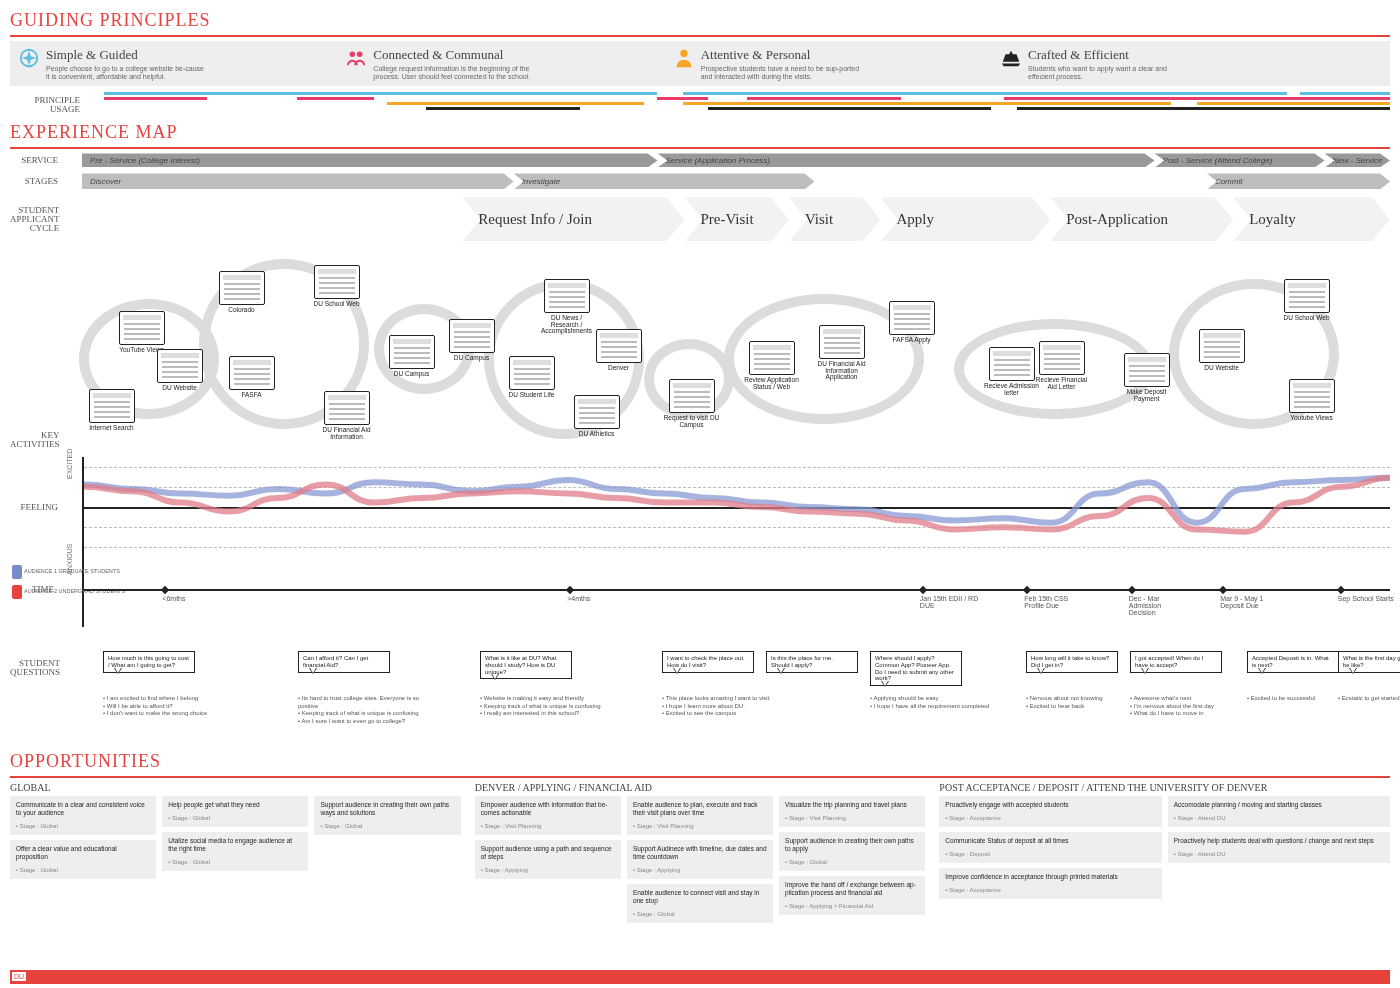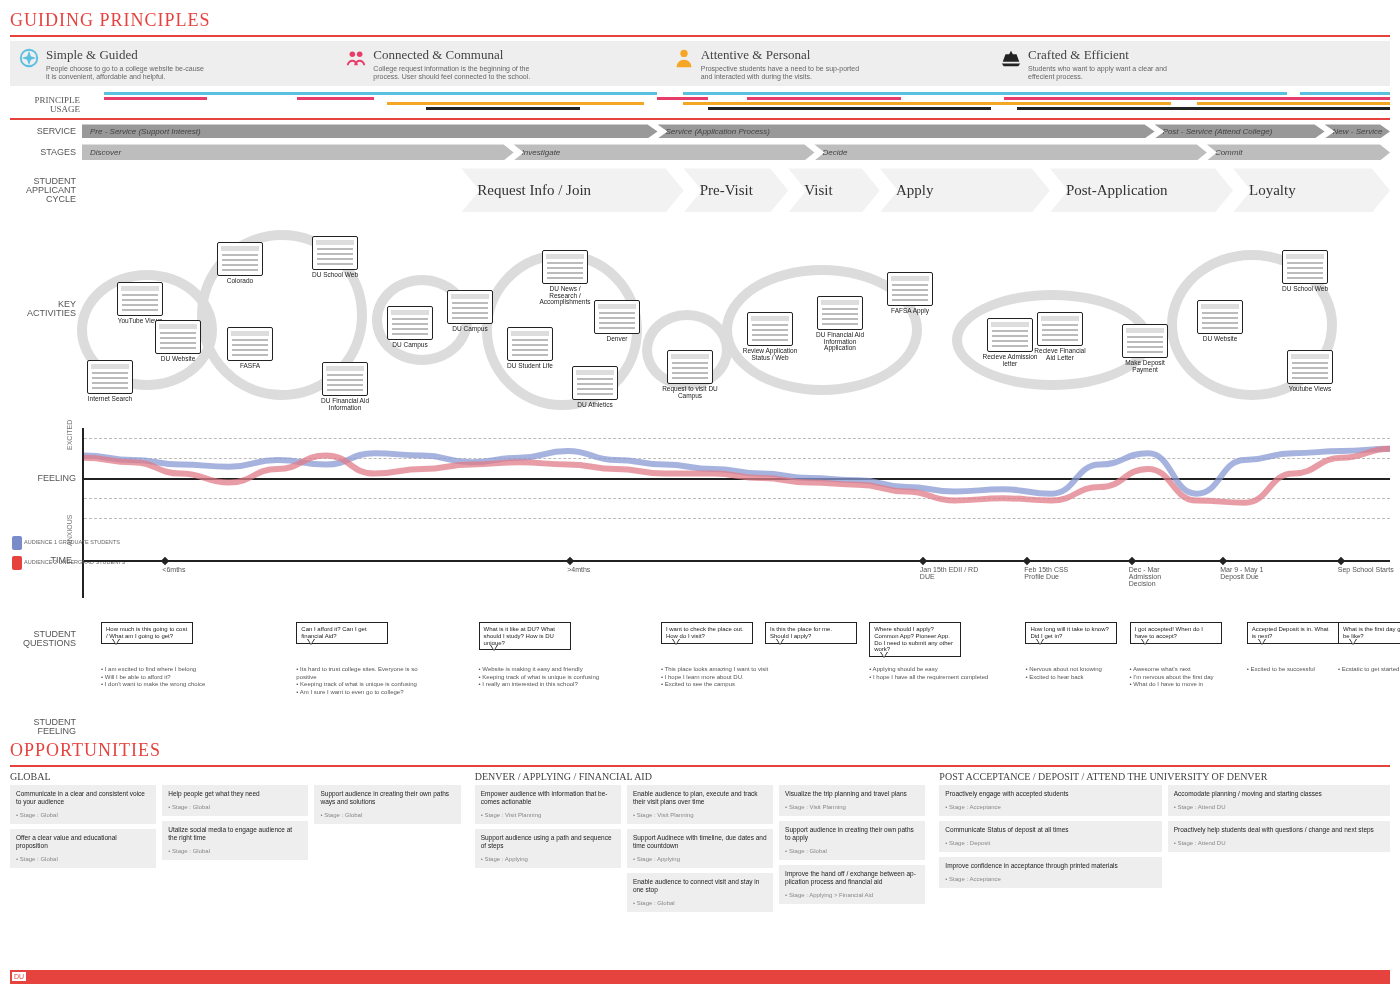--- a/index.html
+++ b/index.html
@@ -17,21 +17,21 @@
 .p-icon{width:22px;height:22px;flex:0 0 22px;display:flex;align-items:center;justify-content:center}
 
 .usage-label{font-family:Georgia,serif;font-size:9px;color:#555;text-align:right;width:70px;line-height:1}
 .usage-row{display:flex;gap:24px;align-items:center;margin-top:6px}
 .usage-bars{position:relative;flex:1;height:26px}
 .bar{position:absolute;height:3px}
 .c-blue{background:#5bbfe0}.c-pink{background:#e83c6a}.c-orange{background:#f5a623}.c-black{background:#222}
 
 
 .em-row{display:flex;align-items:center;margin-top:4px}
-.em-label{flex:0 0 72px;font-family:Liberation Sans, sans-serif;font-size:9px;text-align:right;padding-right:6px;color:#555;line-height:1}
+.em-label{flex:0 0 72px;font-family:Liberation Serif, serif;font-size:9px;text-align:right;padding-right:24px;color:#555;line-height:1}
 .strip{flex:1;position:relative;height:14px}
 .chev{position:absolute;top:0;height:14px;background:#c7c7c7;display:flex;align-items:center;padding-left:8px;font-size:8px;color:#444;font-style:italic;clip-path:polygon(0 0,calc(100% - 10px) 0,100% 50%,calc(100% - 10px) 100%,0 100%,10px 50%)}
 .chev.first{clip-path:polygon(0 0,calc(100% - 10px) 0,100% 50%,calc(100% - 10px) 100%,0 100%)}
 .chev.dark{background:#999}
 .stage-strip .chev{background:#bdbdbd;height:16px}
 .cycle-strip{height:44px}
 .cycle-chev{position:absolute;top:0;height:44px;background:#f2f2f2;display:flex;align-items:center;padding-left:16px;font-family:Georgia,serif;font-size:15px;color:#333;clip-path:polygon(0 0,calc(100% - 18px) 0,100% 50%,calc(100% - 18px) 100%,0 100%,18px 50%)}
 .cycle-chev.first{clip-path:polygon(0 0,calc(100% - 18px) 0,100% 50%,calc(100% - 18px) 100%,0 100%)}
 
 
@@ -145,53 +145,53 @@
       <div class="bar c-pink" style="left:50%;width:12%;top:5px"></div>
       <div class="bar c-orange" style="left:45%;width:38%;top:10px"></div>
       <div class="bar c-black" style="left:47%;width:22%;top:15px"></div>
       <div class="bar c-pink" style="left:70%;width:30%;top:5px"></div>
       <div class="bar c-black" style="left:71%;width:29%;top:15px"></div>
       <div class="bar c-blue" style="left:93%;width:7%;top:0"></div>
       <div class="bar c-orange" style="left:85%;width:15%;top:10px"></div>
     </div>
   </div>
 
+  <div class="section-title">EXPERIENCE MAP</div>
   <div class="redline"></div>
 
   <div class="em-row">
     <div class="em-label">SERVICE</div>
     <div class="strip" id="service-strip">
-        <div class="chev first dark" style="left:0%;width:44%">Pre - Service (Support Interest)</div>
+        <div class="chev first dark" style="left:0%;width:44%">Pre - Service (College Interest)</div>
         <div class="chev  dark" style="left:44%;width:38%">Service (Application Process)</div>
         <div class="chev  dark" style="left:82%;width:13%">Post - Service (Attend College)</div>
         <div class="chev  dark" style="left:95%;width:5%">New - Service</div>
       </div>
   </div>
   <div class="em-row" style="margin-top:6px">
     <div class="em-label">STAGES</div>
     <div class="strip stage-strip" id="stage-strip" style="height:16px">
         <div class="chev first " style="left:0%;width:33%">Discover</div>
         <div class="chev  " style="left:33%;width:23%">Investigate</div>
-        <div class="chev  " style="left:56%;width:30%">Decide</div>
         <div class="chev  " style="left:86%;width:14%">Commit</div>
       </div>
   </div>
   <div class="em-row" style="margin-top:8px">
     <div class="em-label">STUDENT APPLICANT CYCLE</div>
     <div class="strip cycle-strip" id="cycle-strip">
         <div class="cycle-chev  " style="left:29%;width:17%">Request Info / Join</div>
         <div class="cycle-chev  " style="left:46%;width:8%">Pre-Visit</div>
         <div class="cycle-chev  " style="left:54%;width:7%">Visit</div>
         <div class="cycle-chev  " style="left:61%;width:13%">Apply</div>
         <div class="cycle-chev  " style="left:74%;width:14%">Post-Application</div>
         <div class="cycle-chev  " style="left:88%;width:12%">Loyalty</div>
       </div>
   </div>
 
-  <div class="em-row" style="align-items:flex-start;margin-top:8px">
+  <div class="em-row" style="align-items:flex-end;margin-top:8px">
     <div class="em-label" style="padding-top:80px">KEY ACTIVITIES</div>
     <div class="ka-area" id="ka" style="flex:1;margin-left:0">
       <div class="loop" style="left:-5px;top:50px;width:140px;height:120px"></div>
       <div class="loop" style="left:115px;top:10px;width:170px;height:170px"></div>
       <div class="loop" style="left:290px;top:55px;width:100px;height:90px"></div>
       <div class="loop" style="left:400px;top:30px;width:160px;height:160px"></div>
       <div class="loop" style="left:560px;top:90px;width:90px;height:80px"></div>
       <div class="loop" style="left:640px;top:45px;width:200px;height:130px"></div>
       <div class="loop" style="left:870px;top:70px;width:200px;height:100px"></div>
       <div class="loop" style="left:1085px;top:30px;width:170px;height:150px"></div>
@@ -343,24 +343,20 @@
         <div class="bubble" style="left:72%">How long will it take to know? Did I get in?</div>
         <div class="sf" style="left:72%;top:44px">• Nervous about not knowing<br>• Excited to hear back</div>
         <div class="bubble" style="left:80%">I got accepted! When do I have to accept?</div>
         <div class="sf" style="left:80%;top:44px">• Awesome what's next<br>• I'm nervous about the first day<br>• What do I have to move in</div>
         <div class="bubble" style="left:89%">Accepted Deposit is in. What is next?</div>
         <div class="sf" style="left:89%;top:44px">• Excited to be successful</div>
         <div class="bubble" style="left:96%">What is the first day going to be like?</div>
         <div class="sf" style="left:96%;top:44px">• Ecstatic to get started</div>
       </div>
   </div>
-  <div style="display:flex">
-    <div class="em-label" style="flex:0 0 72px">STUDENT FEELING</div>
-    <div style="flex:1"></div>
-  </div>
 
   <div class="section-title" style="margin-top:4px">OPPORTUNITIES</div>
   <div class="redline"></div>
 
   <div class="opps" id="opps">
       <div class="opp-col">
     <div class="opp-h">GLOBAL</div>
     <div class="opp-grid">
           <div class="opp-subcol">
             <div class="opp-card">Communicate in a clear and consistent voice to your audience<div class="stg">• Stage : Global</div></div>

